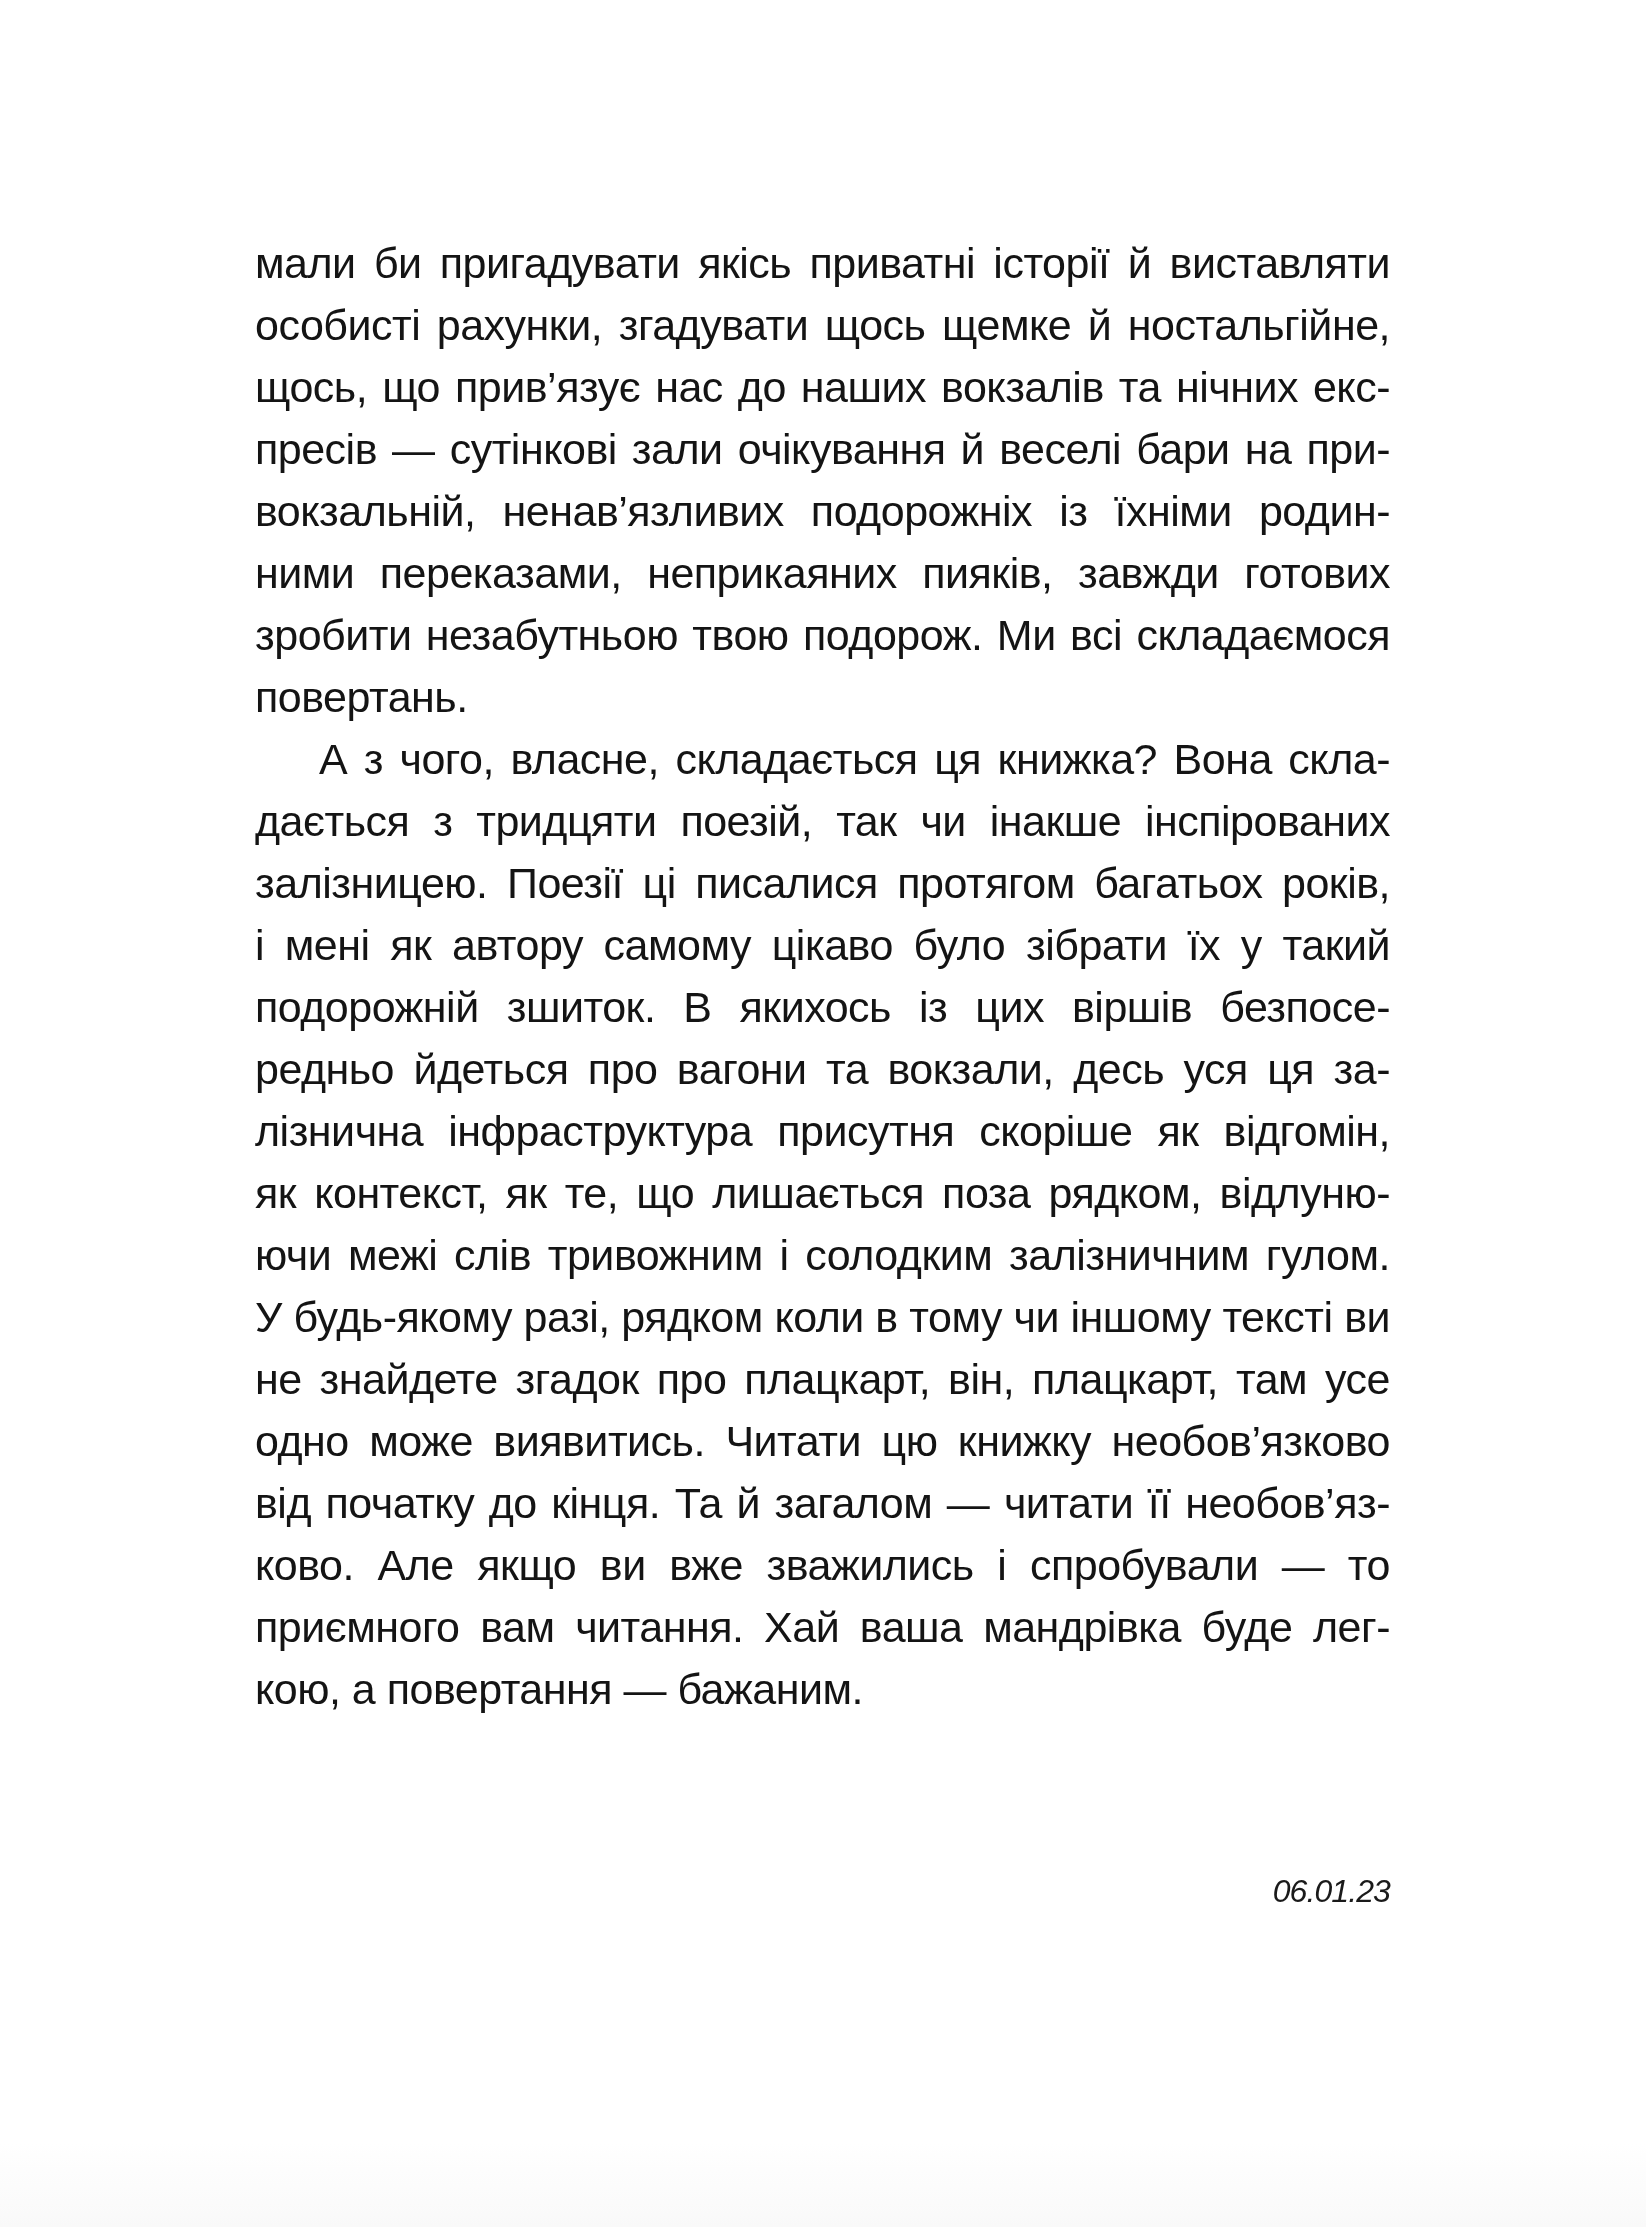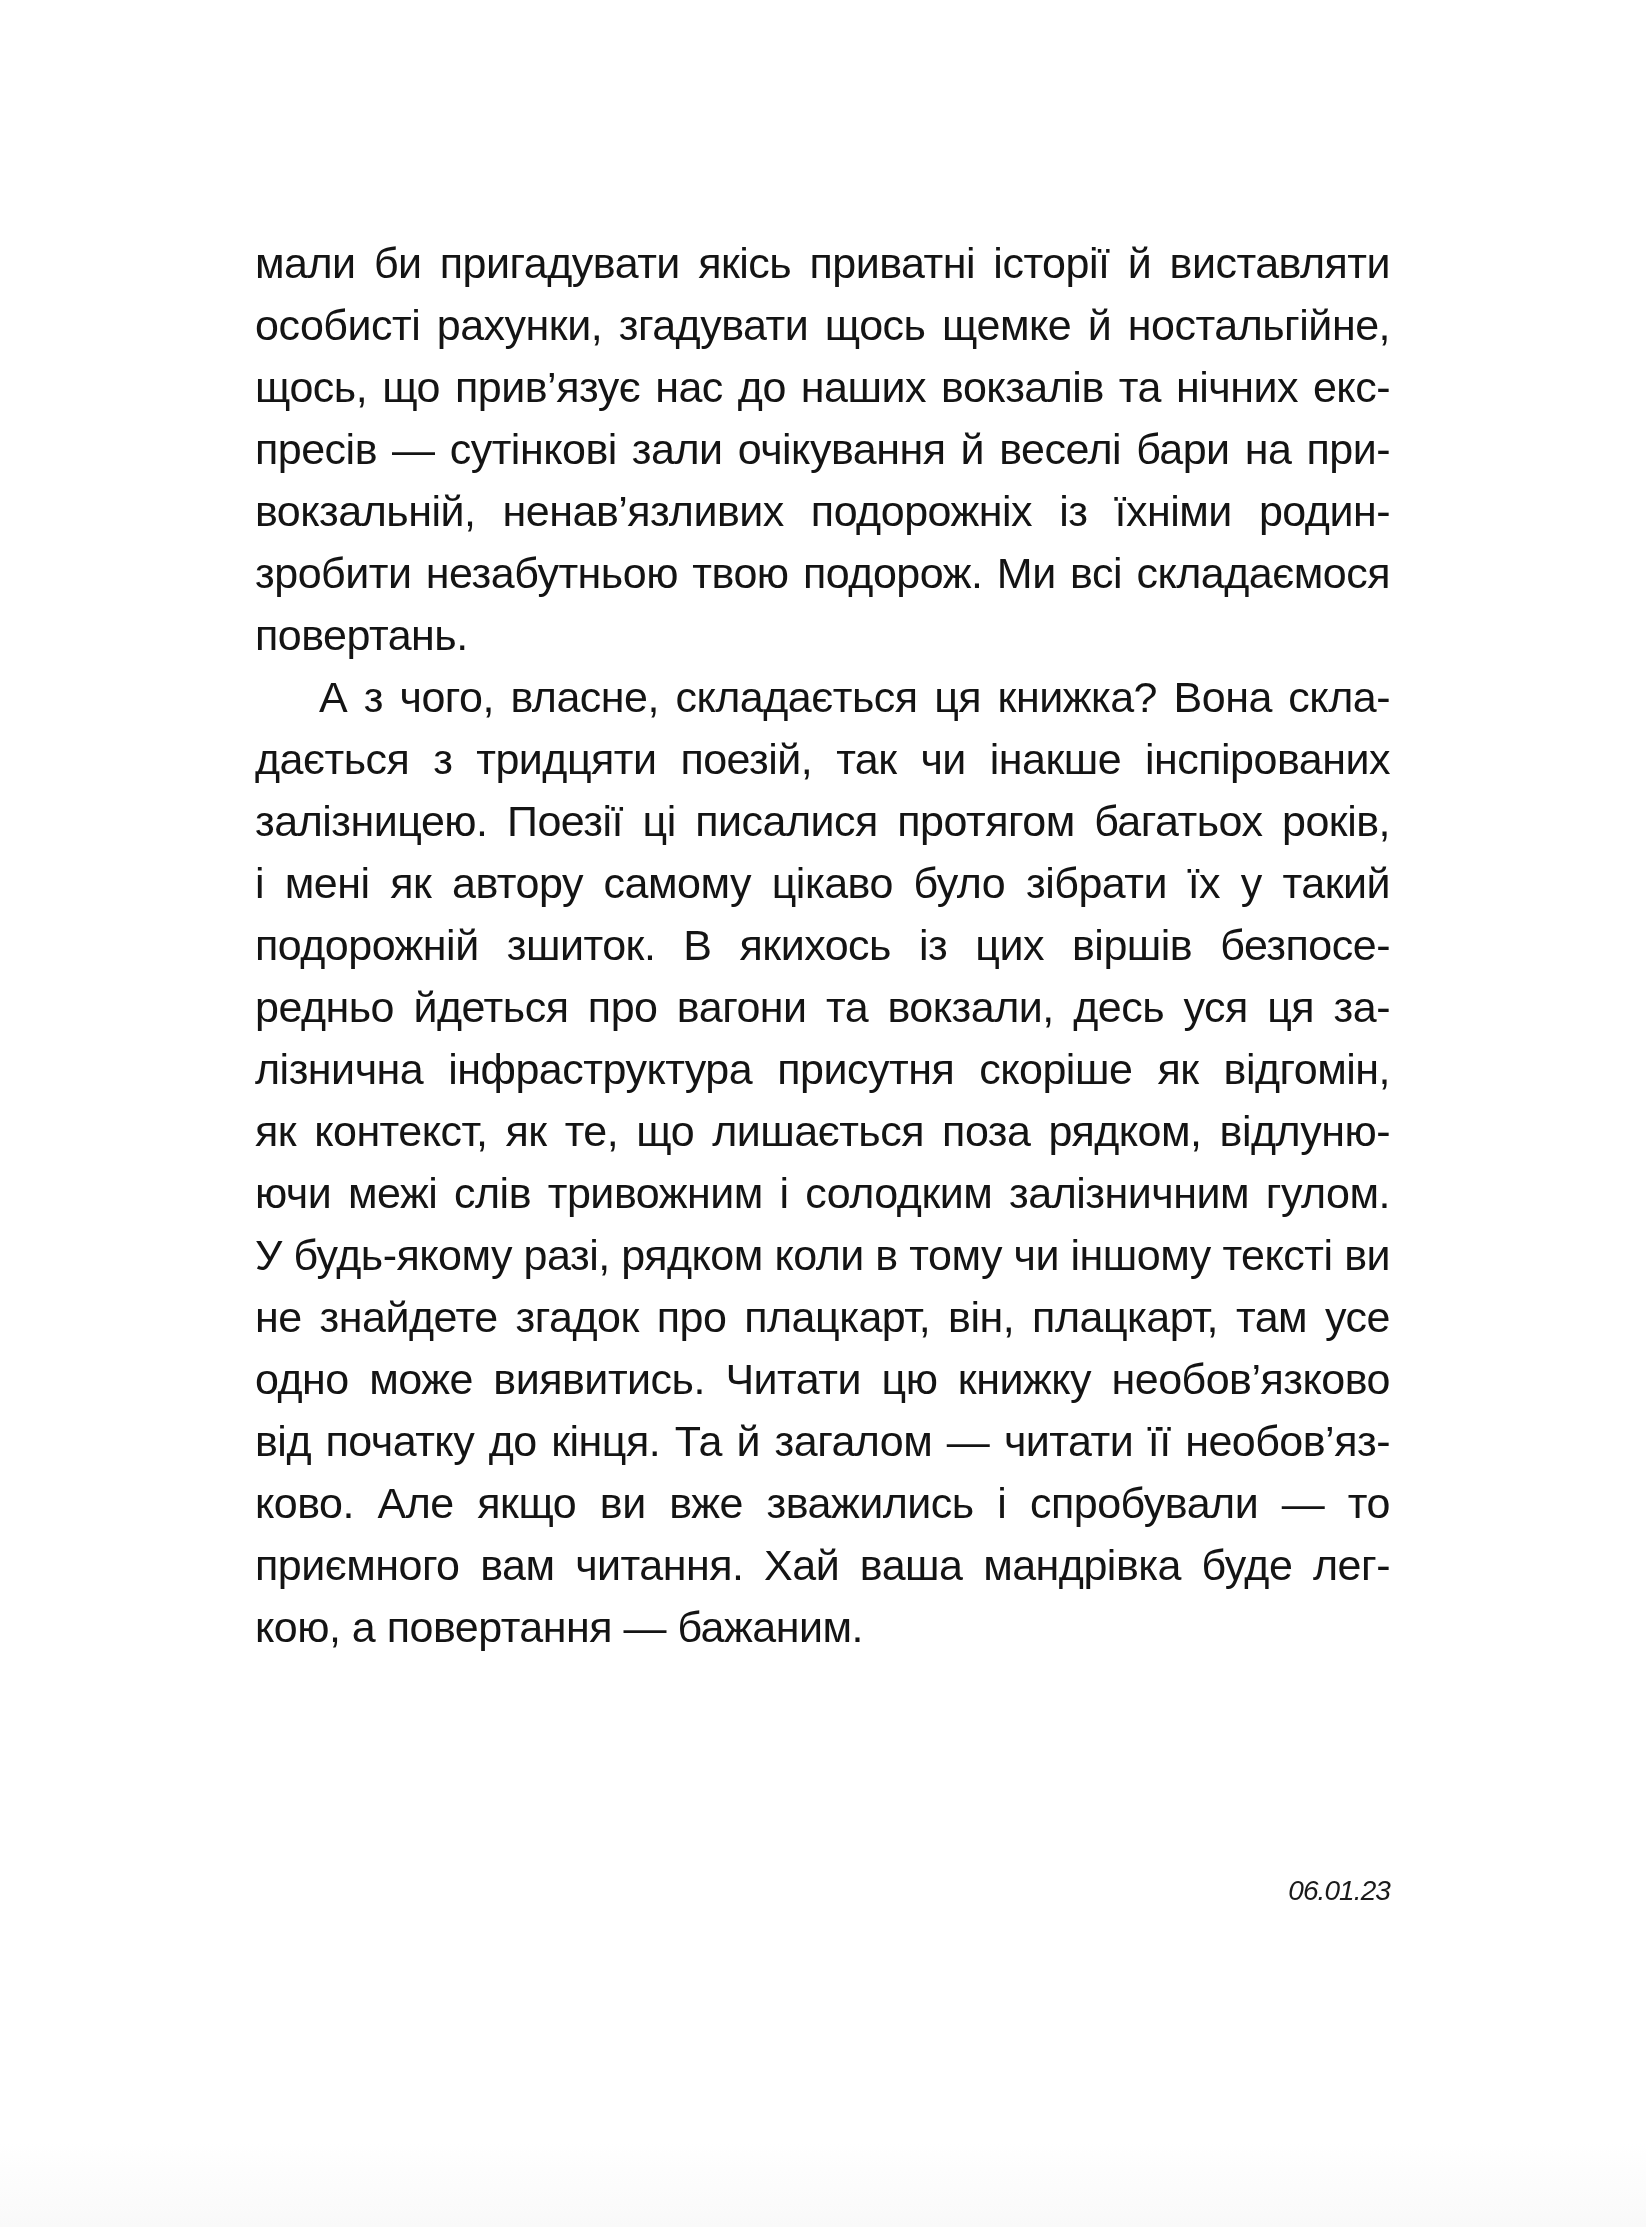--- a/index.html
+++ b/index.html
@@ -43,40 +43,41 @@
     padding-left: 64px;
   }
   .line.last {
     text-align: right;
     text-align-last: left;
   }
   .date {
     position: absolute;
     right: 256px;
     top: 1867px;
-    font-size: 28px;
+    font-size: 32px;
     line-height: 48px;
     font-style: italic;
     color: #1a1a1a;
     letter-spacing: -0.9px;
     margin-left: 8px;
   }
 </style>
 </head>
 <body>
 
 <div class="page">
   <div class="text-block">
 
     <div>
       <span class="line">мали би пригадувати якісь приватні історії й виставляти</span>
       <span class="line">особисті рахунки, згадувати щось щемке й ностальгійне,</span>
       <span class="line">щось, що прив’язує нас до наших вокзалів та нічних екс-</span>
       <span class="line">пресів — сутінкові зали очікування й веселі бари на при-</span>
       <span class="line">вокзальній, ненав’язливих подорожніх із їхніми родин-</span>
+      <span class="line">ними переказами, неприкаяних пияків, завжди готових</span>
       <span class="line">зробити незабутньою твою подорож. Ми всі складаємося</span>
       <span class="line last">повертань.</span>
     </div>
 
     <div>
       <span class="line indent">А з чого, власне, складається ця книжка? Вона скла-</span>
       <span class="line">дається з тридцяти поезій, так чи інакше інспірованих</span>
       <span class="line">залізницею. Поезії ці писалися протягом багатьох років,</span>
       <span class="line">і мені як автору самому цікаво було зібрати їх у такий</span>
       <span class="line">подорожній зшиток. В якихось із цих віршів безпосе-</span>

